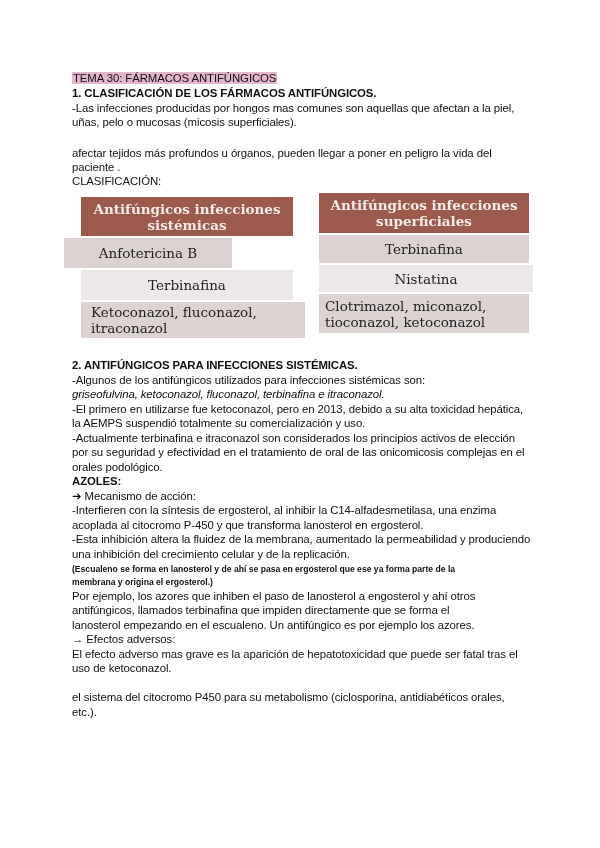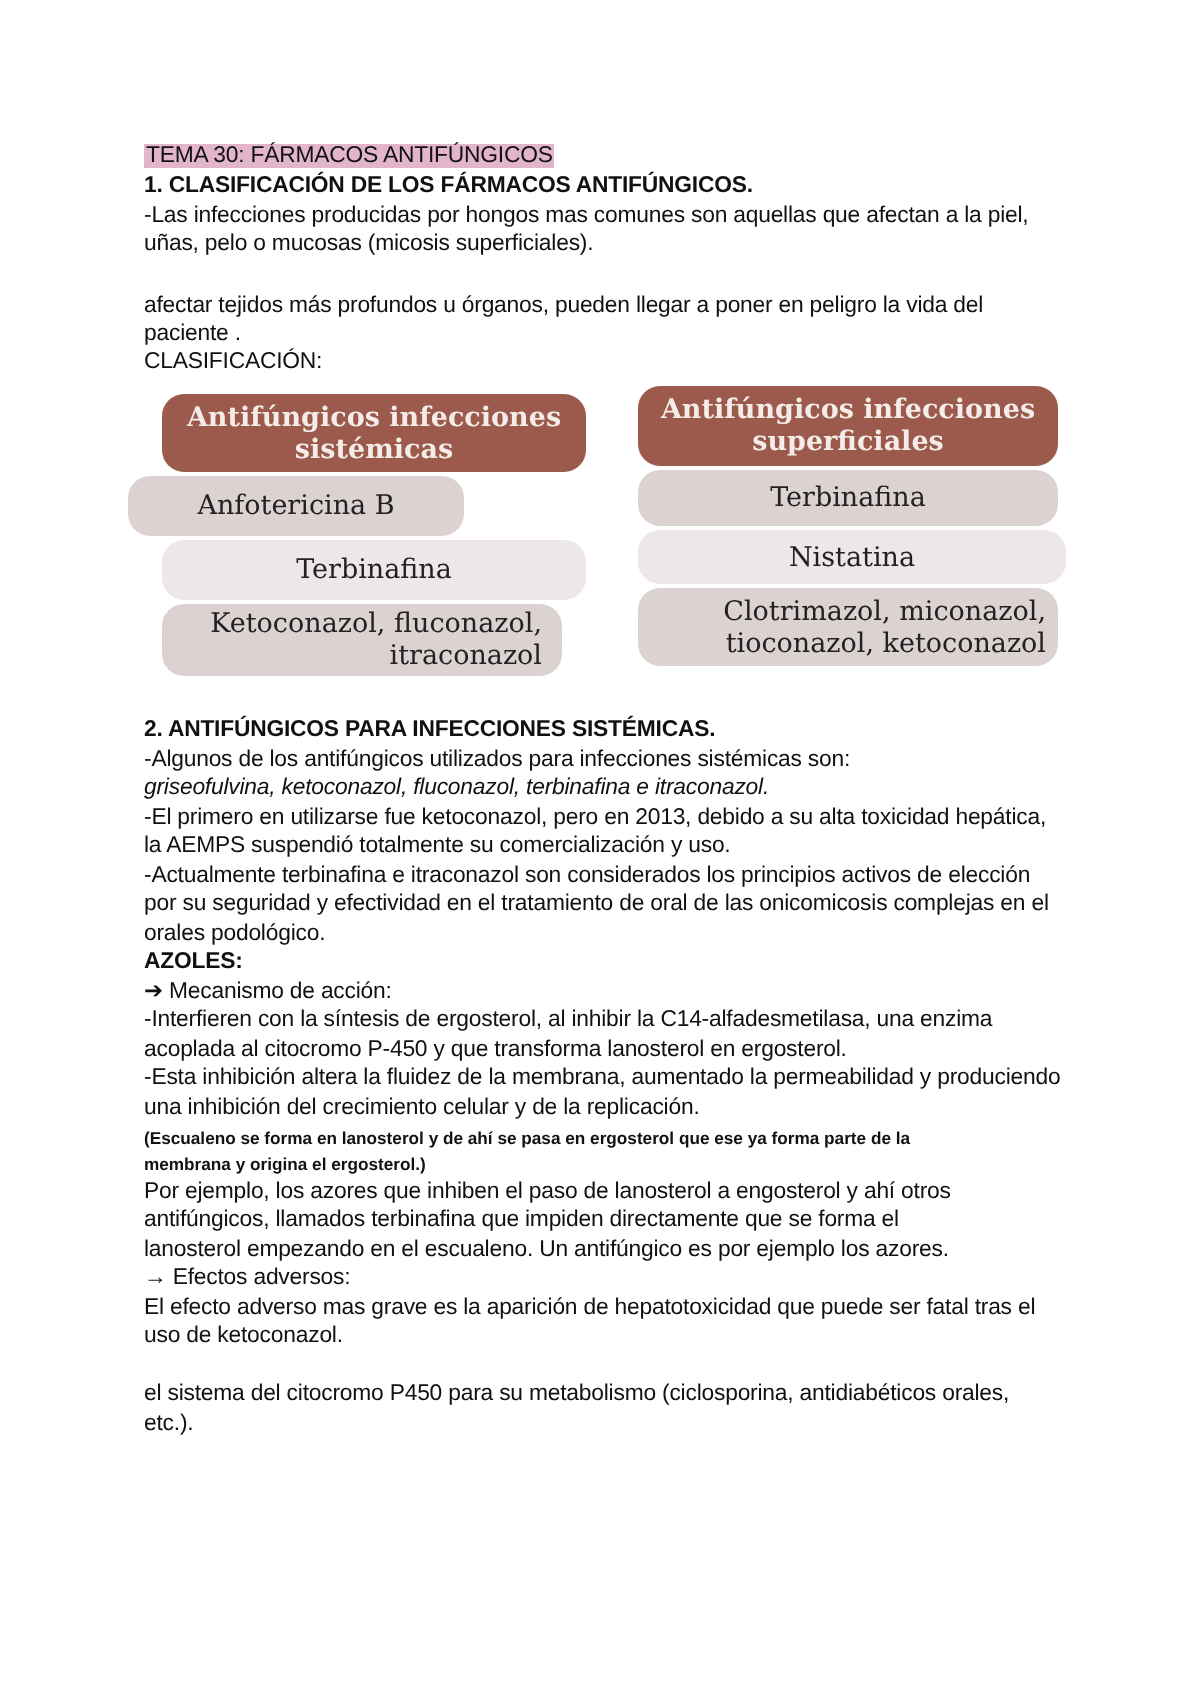--- a/index.html
+++ b/index.html
@@ -10,23 +10,22 @@
   .page { position: absolute; left: 0; top: 0; width: 600px; height: 848px; }
   .line {
     position: absolute; left: 72px; font-size: 11.4px; line-height: 15px; white-space: nowrap;
     letter-spacing: -0.1px;
   }
   .title { background: #e3b5cd; padding: 0 1px; text-align: center; }
   .bold { font-weight: bold; }
   .small { font-size: 8.6px; font-weight: bold; letter-spacing: 0; }
   .tcell {
     position: absolute; display: flex; align-items: center; justify-content: center;
-    text-align: right; color: #222; font-size: 13.5px; line-height: 16px;
+    text-align: left; color: #222; font-size: 13.5px; line-height: 16px;
     font-family: "DejaVu Serif", serif;
-    border-radius: 11px;
   }
   .thead { background: #9b5a4c; color: #f4ece8; font-weight: bold; font-size: 13.5px; }
   .rowA { background: #dcd2d2; }
   .rowB { background: #ede7e7; }
 </style>
 </head>
 <body>
 
 <div class="page">
 
@@ -40,21 +39,21 @@
   <div class="line" style="top:160px;">paciente .</div>
   <div class="line" style="top:174px;">CLASIFICACIÓN:</div>
 
   <div>
     <div class="tcell thead" style="left:81px; top:197px; width:212px; height:39px; flex-direction:column;">
       <span>Antifúngicos infecciones</span>
       <span>sistémicas</span>
     </div>
     <div class="tcell rowA" style="left:64px; top:238px; width:168px; height:30px;">Anfotericina B</div>
     <div class="tcell rowB" style="left:81px; top:270px; width:212px; height:30px;">Terbinafina</div>
-    <div class="tcell rowA" style="left:81px; top:302px; width:200px; height:36px; padding:0 10px; box-sizing:border-box;">Ketoconazol, fluconazol, itraconazol</div>
+    <div class="tcell rowA" style="left:81px; top:302px; width:224px; height:36px; padding:0 10px; box-sizing:border-box;">Ketoconazol, fluconazol, itraconazol</div>
   </div>
 
   <div>
     <div class="tcell thead" style="left:319px; top:193px; width:210px; height:40px; flex-direction:column;">
       <span>Antifúngicos infecciones</span>
       <span>superficiales</span>
     </div>
     <div class="tcell rowA" style="left:319px; top:235px; width:210px; height:28px;">Terbinafina</div>
     <div class="tcell rowB" style="left:319px; top:265px; width:214px; height:27px;">Nistatina</div>
     <div class="tcell rowA" style="left:319px; top:294px; width:210px; height:39px; padding:0 6px; box-sizing:border-box;">Clotrimazol, miconazol, tioconazol, ketoconazol</div>

